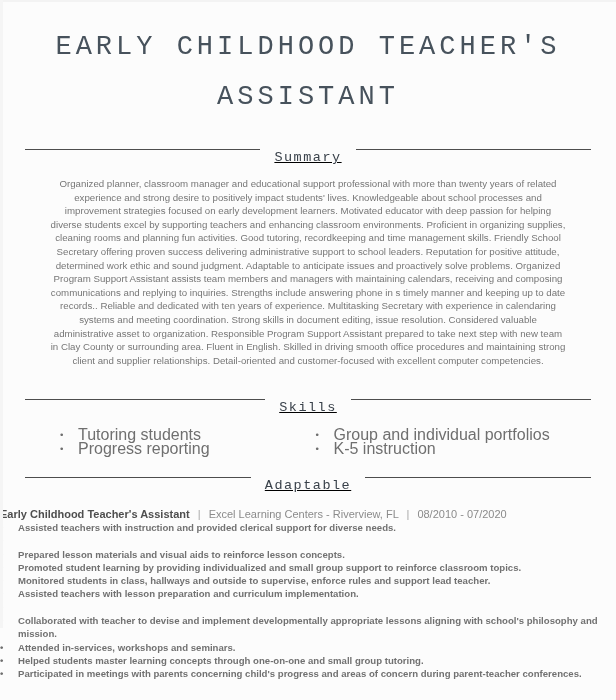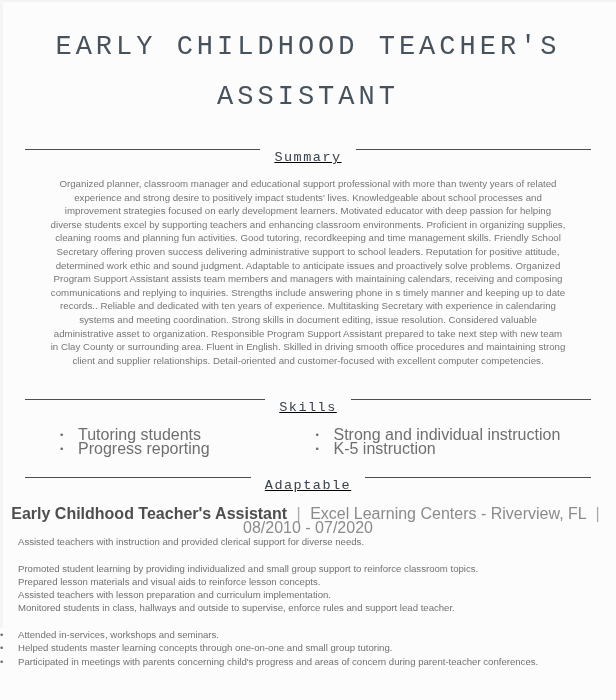--- a/index.html
+++ b/index.html
@@ -60,29 +60,28 @@
     font-size: 9.7px; line-height: 13.8px;
   }
   .li-row .li-text {
     font-size: 16px; line-height: 13.8px;
     color: #6f6f6f;
   }
 
   .section-experience { margin-top: 21px; }
   .job-line {
     margin-top: 13px;
-    text-align: center;
-    font-size: 16px;
+    font-size: 11px;
     line-height: 14px;
     color: #8b8b8b;
   }
   .job-title { font-weight: bold; color: #4e4e4e; }
   .job-sep { color: #a8a8a8; padding: 0 5px; }
 
-  .exp-list { margin: 5px 40px 0 60px; }
+  .exp-list { margin: 5px 40px 0 60px; font-weight: bold; }
   .exp-list .li-row .blt { font-size: 9.6px; line-height: 13.3px; }
   .exp-list .li-row .li-text { font-size: 9.6px; line-height: 13.3px; color: #717171; }
 </style>
 </head>
 <body>
 
 <div class="page">
   <div class="edge-top"></div>
   <div class="edge-left"></div>
 
@@ -110,21 +109,21 @@
           <span class="li-text">Tutoring students</span>
         </li>
         <li class="li-row">
           <span class="blt">•</span>
           <span class="li-text">Progress reporting</span>
         </li>
       </ul>
       <ul class="plain">
         <li class="li-row">
           <span class="blt">•</span>
-          <span class="li-text">Strong and individual instruction</span>
+          <span class="li-text">Group and individual portfolios</span>
         </li>
         <li class="li-row">
           <span class="blt">•</span>
           <span class="li-text">K-5 instruction</span>
         </li>
       </ul>
     </div>
   </div>
 
   <div class="section-experience">
@@ -145,36 +144,40 @@
     <ul class="plain exp-list">
       <li class="li-row">
         <span class="blt">•</span>
         <span class="li-text">Assisted teachers with instruction and provided clerical support for diverse needs.</span>
       </li>
       <li class="li-row">
         <span class="blt">•</span>
       </li>
       <li class="li-row">
         <span class="blt">•</span>
+        <span class="li-text">Prepared lesson materials and visual aids to reinforce lesson concepts.</span>
+      </li>
+      <li class="li-row">
+        <span class="blt">•</span>
         <span class="li-text">Promoted student learning by providing individualized and small group support to reinforce classroom topics.</span>
       </li>
       <li class="li-row">
         <span class="blt">•</span>
-        <span class="li-text">Prepared lesson materials and visual aids to reinforce lesson concepts.</span>
+        <span class="li-text">Monitored students in class, hallways and outside to supervise, enforce rules and support lead teacher.</span>
       </li>
       <li class="li-row">
         <span class="blt">•</span>
         <span class="li-text">Assisted teachers with lesson preparation and curriculum implementation.</span>
       </li>
       <li class="li-row">
         <span class="blt">•</span>
-        <span class="li-text">Monitored students in class, hallways and outside to supervise, enforce rules and support lead teacher.</span>
       </li>
       <li class="li-row">
         <span class="blt">•</span>
+        <span class="li-text">Collaborated with teacher to devise and implement developmentally appropriate lessons aligning with school's philosophy and mission.</span>
       </li>
       <li class="li-row">
         <span class="blt">•</span>
         <span class="li-text">Attended in-services, workshops and seminars.</span>
       </li>
       <li class="li-row">
         <span class="blt">•</span>
         <span class="li-text">Helped students master learning concepts through one-on-one and small group tutoring.</span>
       </li>
       <li class="li-row">

